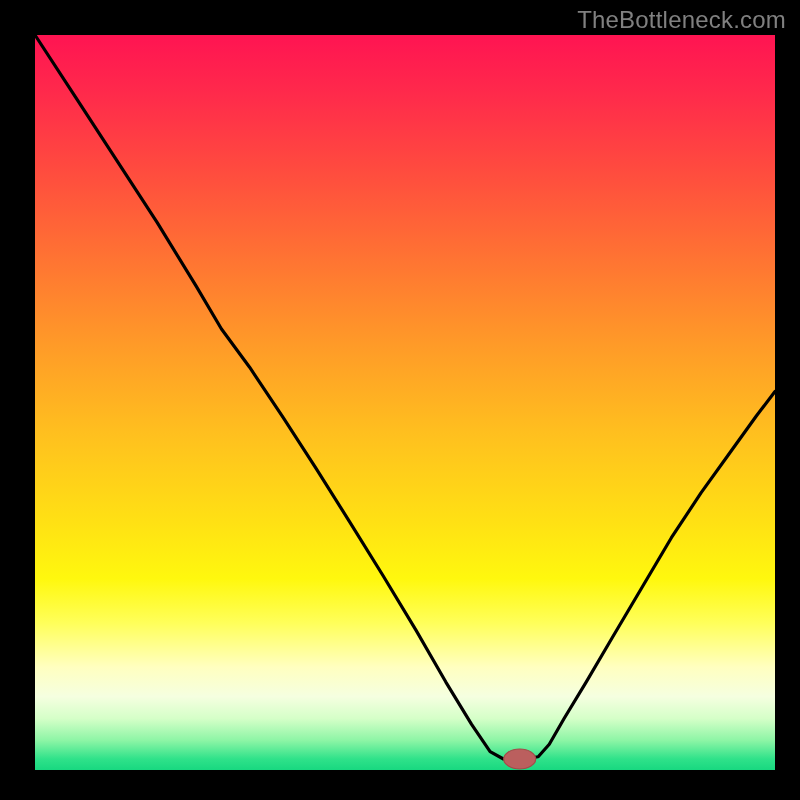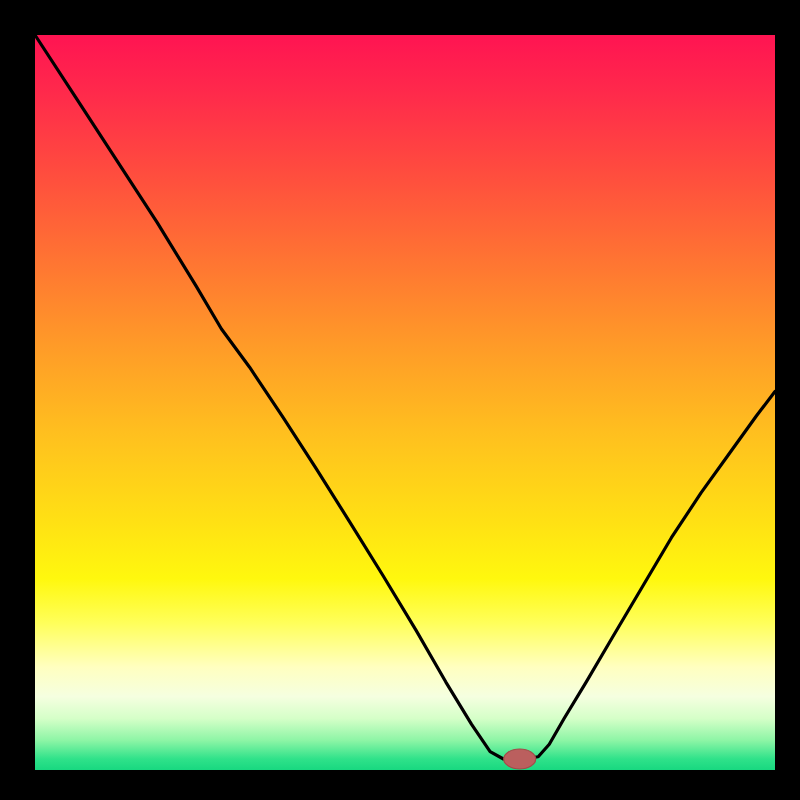--- a/index.html
+++ b/index.html
@@ -47,20 +47,21 @@
     top: 0;
     width: 100%;
     height: 100%;
     overflow: visible;
   }
 </style>
 </head>
 <body>
 
 <div class="frame">
+  <div class="watermark">TheBottleneck.com</div>
 
   <div class="plot-area">
     <svg class="gradient-bg" viewBox="0 0 740 735" preserveAspectRatio="none">
       <defs>
         <linearGradient id="bgGrad" x1="0" y1="0" x2="0" y2="1">
             <stop offset="0.00%" stop-color="#ff1452"></stop>
             <stop offset="8.00%" stop-color="#ff2a4b"></stop>
             <stop offset="18.00%" stop-color="#ff4a3f"></stop>
             <stop offset="30.00%" stop-color="#ff7233"></stop>
             <stop offset="42.00%" stop-color="#ff9a28"></stop>

